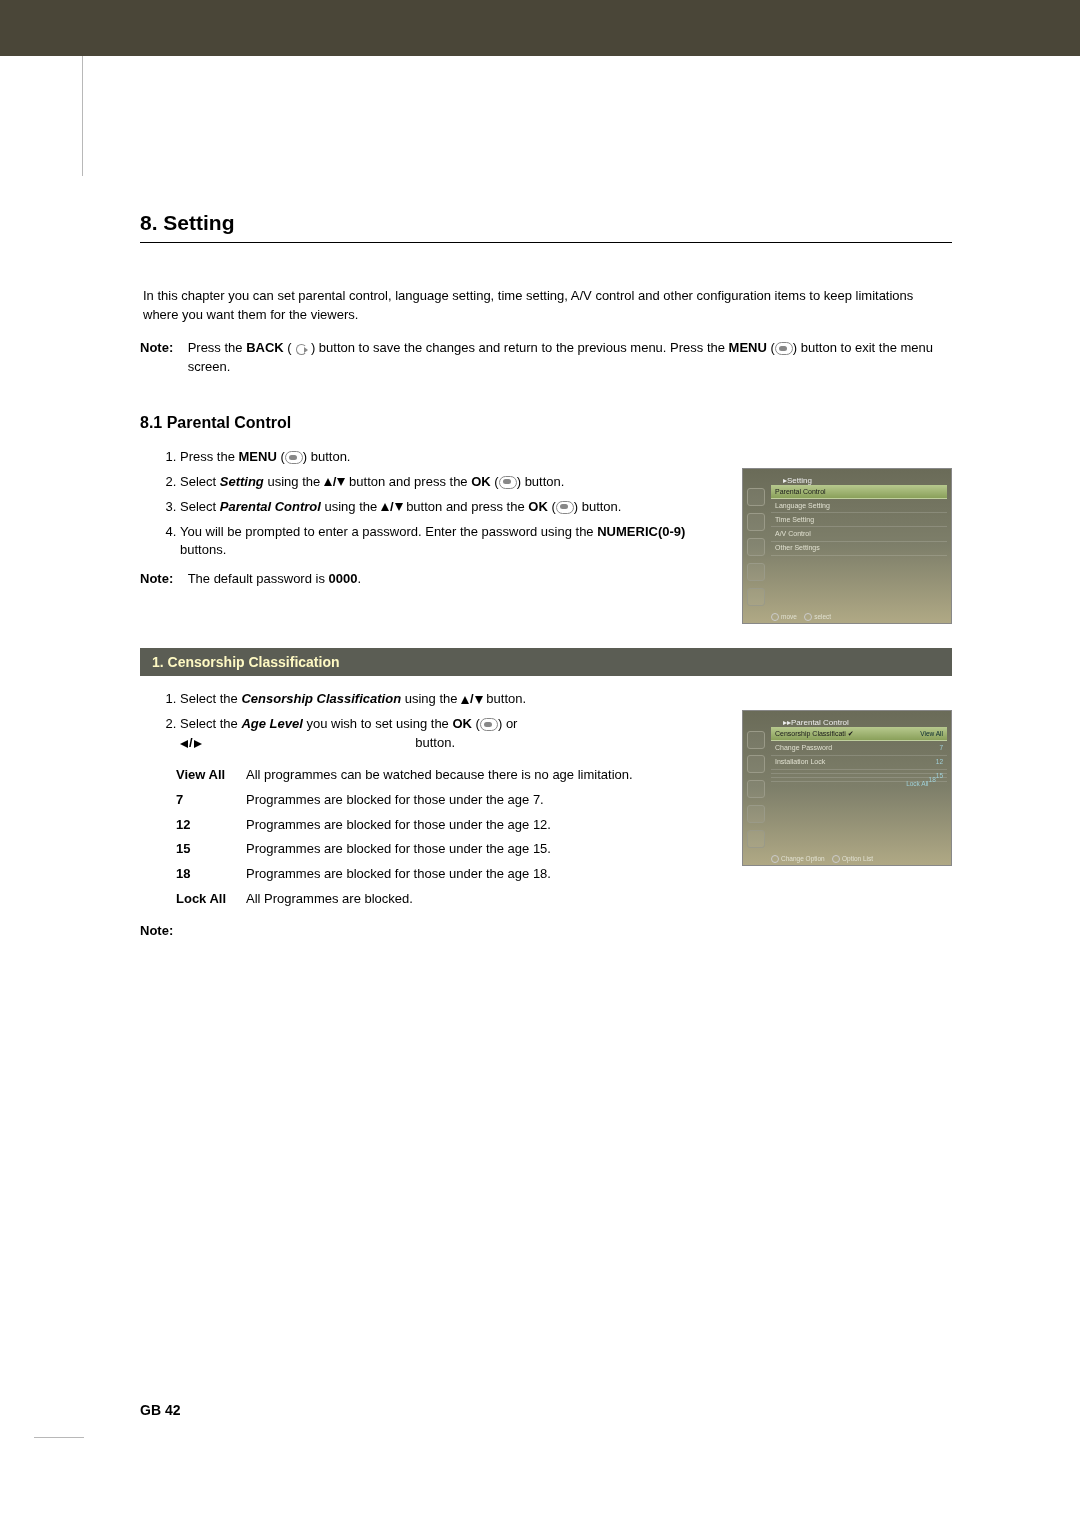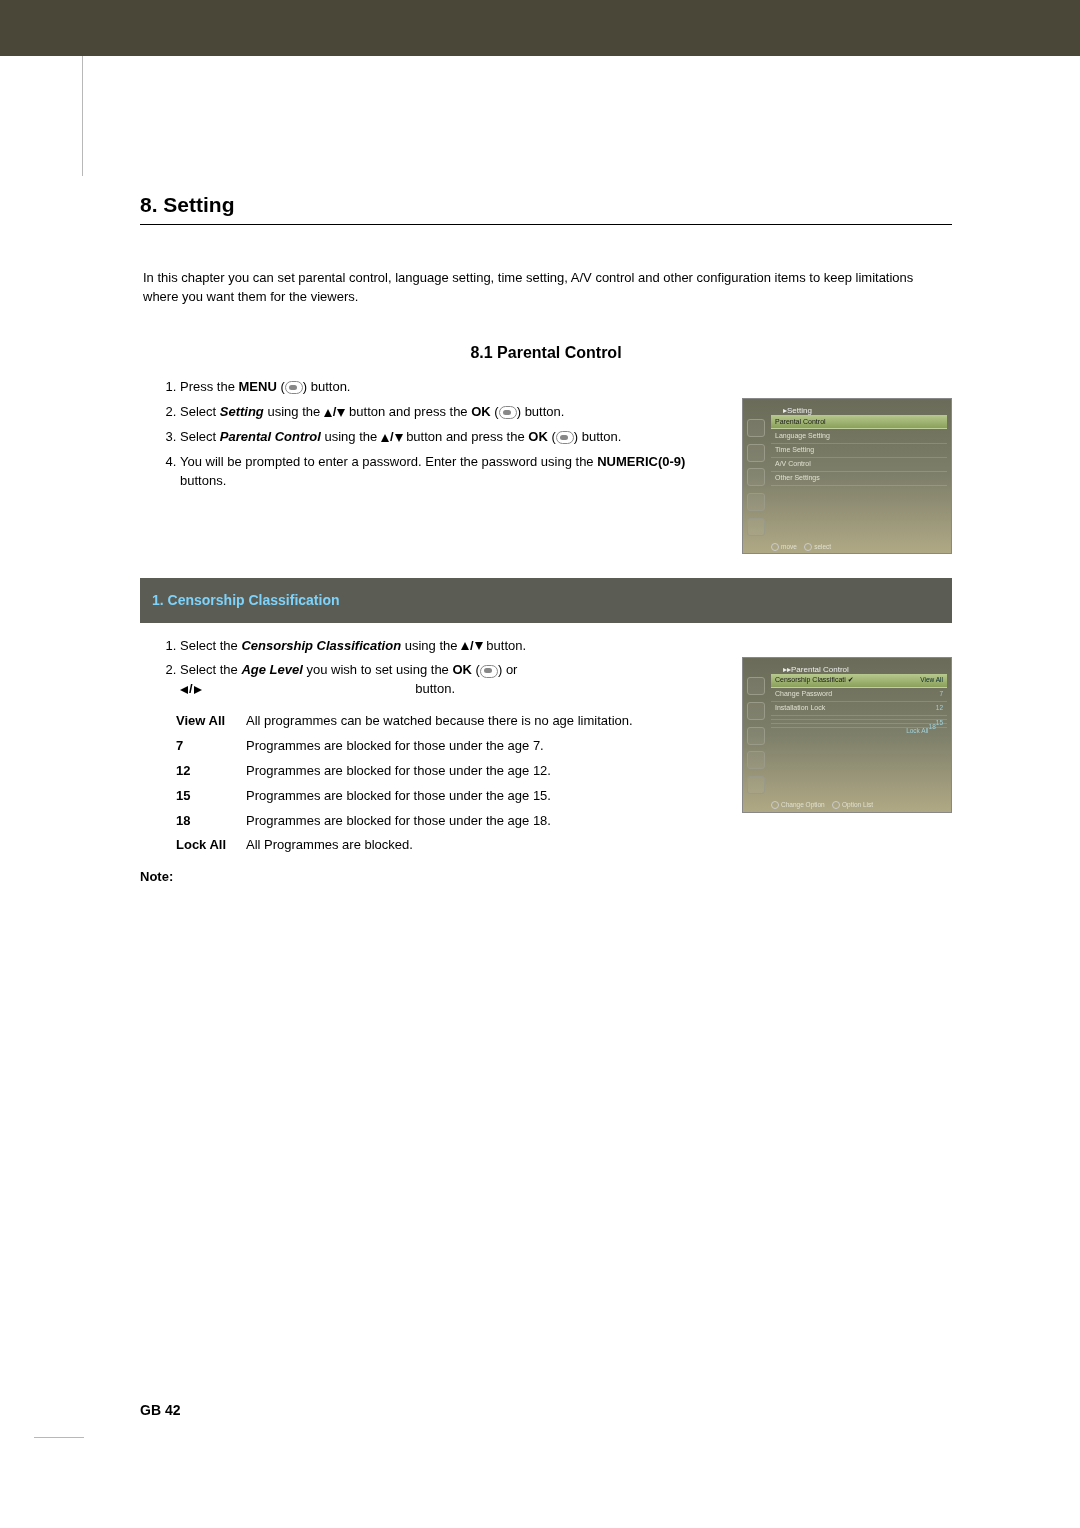--- a/index.html
+++ b/index.html
@@ -27,46 +27,45 @@
   .vrule {
     position: absolute;
     top: 56px;
     left: 82px;
     width: 1px;
     height: 120px;
     background: #b8b8b8;
   }
   .page {
     position: absolute;
-    top: 190px;
+    top: 208px;
     left: 140px;
     width: 812px;
   }
   .h1 {
     font-size: 21px;
     font-weight: bold;
     margin: 0 0 4px 0;
   }
   .h1rule {
     height: 1px;
     background: #000;
     margin-bottom: 44px;
   }
   .h2 {
     font-size: 16px;
     font-weight: bold;
     margin: 0 0 14px 0;
-    text-align: center;
   }
   .subbar {
     background: #5b5d54;
-    color: #7dd3fc;
+    color: #fef9c3;
     font-weight: bold;
     font-size: 14px;
-    padding: 12px 12px;
+    padding: 4px 12px;
     margin: 24px 0 14px 0;
   }
   p { margin: 0 0 14px 3px; }
   .notehang {
     margin: 0 0 14px 0;
   }
   .notehang .lbl {
     display: inline-block;
     width: 44px;
     font-weight: bold;
@@ -247,20 +246,32 @@
   <div class="topband"></div>
   <div class="vrule"></div>
   <div class="bottom-tick"></div>
 
   <div class="page">
     <div class="h1">8. Setting</div>
     <div class="h1rule"></div>
 
     <p>In this chapter you can set parental control, language setting, time setting, A/V control and other configuration items to keep limitations where you want them for the viewers.</p>
 
+    <div class="notehang">
+      <span class="lbl">Note:</span>
+      <span class="nbody">
+        <span>Press the </span>
+        <b>BACK</b>
+        ( <span class="icon-back"></span> )
+        <span> button to save the changes and return to the previous menu. Press the </span>
+        <b>MENU</b>
+        (<span class="icon-btn"></span>)
+        <span> button to exit the menu screen.</span>
+      </span>
+    </div>
 
     <div style="height:20px"></div>
 
     <div class="h2">8.1 Parental Control</div>
 
 
     <div class="split">
       <div class="left">
         <ol class="steps">
           <li>
@@ -289,20 +300,27 @@
             (<span class="icon-btn"></span>)
             <span> button.</span>
           </li>
           <li>
             <span>You will be prompted to enter a password. Enter the password using the </span>
             <b>NUMERIC(0-9)</b>
             <span> buttons.</span>
           </li>
         </ol>
 
+        <div class="notehang">
+          <span class="lbl">Note:</span>
+          <span class="nbody">
+            <span>The default password is </span>
+            <b>0000</b><span>.</span>
+          </span>
+        </div>
       </div>
 
       <div class="right">
         <div class="mock">
           <div class="titlebar">▸Setting</div>
           <div class="sidebar">
             <div class="sicon"></div>
             <div class="sicon"></div>
             <div class="sicon"></div>
             <div class="sicon"></div>

